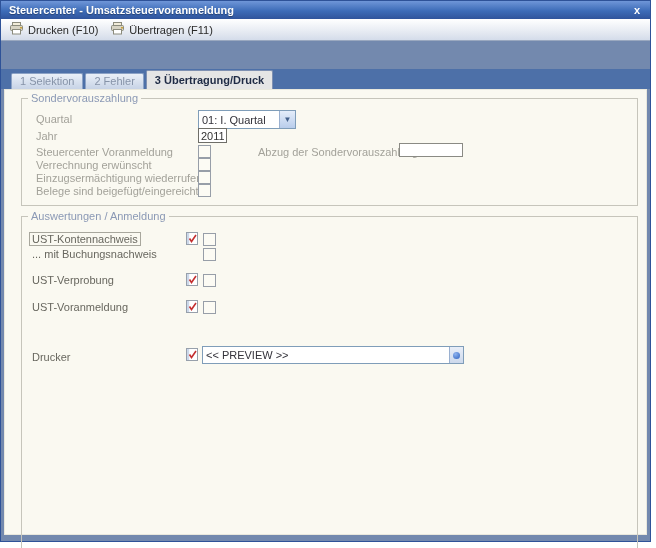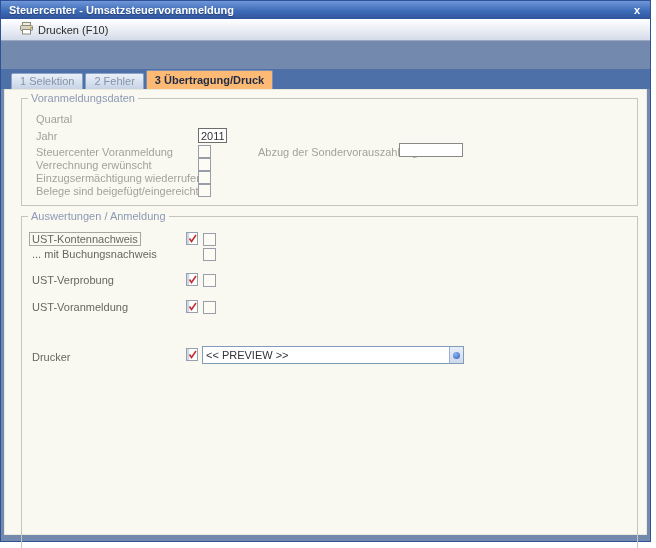--- a/index.html
+++ b/index.html
@@ -1,25 +1,25 @@
 <!DOCTYPE html>
 <html><head>
 <meta charset="utf-8">
 <style>
   html,body{margin:0;padding:0;background:#ffffff;}
   body{width:656px;height:548px;font-family:"Liberation Sans",sans-serif;font-size:11px;-webkit-font-smoothing:antialiased;}
   .window{position:absolute;left:0;top:0;width:649px;height:540px;border:1px solid #2e5298;background:#7389ae;display:flex;flex-direction:column;}
   .titlebar{height:18px;background:linear-gradient(#6f96d8,#3d6cb8 55%,#30549c);display:flex;align-items:center;padding:0 8px;color:#fff;font-weight:bold;}
   .titlebar .title{flex:1;text-shadow:0 1px 1px rgba(0,0,0,.35);}
   .titlebar .close{cursor:default;font-weight:bold;padding:0 2px;}
-  .toolbar{height:21px;background:linear-gradient(#ffffff,#e2e7f0 70%,#d4dcea);border-bottom:1px solid #9aa8bf;display:flex;align-items:center;padding:0 12px;color:#2a2a2a;}
+  .toolbar{height:21px;background:linear-gradient(#ffffff,#e2e7f0 70%,#d4dcea);border-bottom:1px solid #9aa8bf;display:flex;align-items:center;padding:0 2px;color:#2a2a2a;}
   .tbtn{display:flex;align-items:center;gap:4px;padding:1px 5px;border:1px solid transparent;border-radius:2px;}
   .tabstrip{height:20px;background:#4d70a8;display:flex;align-items:flex-end;padding-left:10px;margin-top:28px;}
   .tab{height:15px;line-height:15px;padding:0 8px;margin-right:2px;background:linear-gradient(#eaf0f8,#c7d3e6);border:1px solid #8ba2c6;border-bottom:none;border-radius:2px 2px 0 0;color:#8693a8;}
-  .tab.active{height:18px;line-height:18px;background:#fdba74;border-color:#7e90b2;color:#1f2b45;font-weight:bold;}
+  .tab.active{height:18px;line-height:18px;background:#e5e5e5;border-color:#7e90b2;color:#1f2b45;font-weight:bold;}
   .content{flex:1;margin:0 3px 6px 3px;background:#faf9f1;position:relative;border:1px solid #e9e8dd;}
   .groupbox{position:absolute;border:1px solid #c6c5bb;}
   .legend{position:absolute;top:-7px;left:6px;background:#faf9f1;padding:0 3px;color:#8b99b5;white-space:nowrap;}
   .glabel{position:absolute;color:#a3a29a;white-space:nowrap;}
   .dlabel{position:absolute;color:#68675f;white-space:nowrap;}
   .dlabel.focused{border:1px solid #a8a79d;padding:0px 2px;margin-left:-3px;margin-top:-1px;}
   .cb{position:absolute;width:11px;height:11px;border:1px solid #979ea8;background:#fcfbf4;}
   .combo{position:absolute;background:#fff;border:1px solid #7f9db9;display:flex;align-items:center;}
   .combo .cval{flex:1;padding:0 3px;color:#33323a;white-space:nowrap;overflow:hidden;}
   .combo .cbtn{width:15px;align-self:stretch;background:linear-gradient(#e4edfa,#b9cdeb);border-left:1px solid #9ab0d0;display:flex;align-items:center;justify-content:center;color:#44618c;font-size:8px;}
@@ -44,34 +44,49 @@
       <span>
         <svg width="15" height="13" viewBox="0 0 15 13">
           <rect x="3.5" y="0.5" width="8" height="4" fill="#f2ecd9" stroke="#8b8b7c"></rect>
           <rect x="1.5" y="3.5" width="12" height="5" rx="1" fill="#d8d4c4" stroke="#8b8b7c"></rect>
           <rect x="11" y="5" width="2" height="1.5" fill="#c9a23c"></rect>
           <rect x="3.5" y="7.5" width="8" height="4.5" fill="#ffffff" stroke="#8b8b7c"></rect>
         </svg>
       </span>
       <span>Drucken (F10)</span>
     </div>
+    <div class="tbtn">
+      <span>
+        <svg width="15" height="13" viewBox="0 0 15 13">
+          <rect x="3.5" y="0.5" width="8" height="4" fill="#f2ecd9" stroke="#8b8b7c"></rect>
+          <rect x="1.5" y="3.5" width="12" height="5" rx="1" fill="#d8d4c4" stroke="#8b8b7c"></rect>
+          <rect x="11" y="5" width="2" height="1.5" fill="#c9a23c"></rect>
+          <rect x="3.5" y="7.5" width="8" height="4.5" fill="#ffffff" stroke="#8b8b7c"></rect>
+        </svg>
+      </span>
+      <span>Übertragen (F11)</span>
+    </div>
   </div>
 
   <div class="tabstrip">
     <div class="tab">1 Selektion</div>
     <div class="tab">2 Fehler</div>
     <div class="tab active">3 Übertragung/Druck</div>
   </div>
 
   <div class="content">
 
     <div class="groupbox" style="left:16px;top:8px;width:615px;height:106px;">
-      <span class="legend">Voranmeldungsdaten</span>
+      <span class="legend">Sondervorauszahlung</span>
 
       <span class="glabel" style="left:14px;top:14px;">Quartal</span>
+      <div class="combo" style="left:176px;top:11px;width:96px;height:17px;">
+        <span class="cval">01: I. Quartal</span>
+        <span class="cbtn">▼</span>
+      </div>
 
       <span class="glabel" style="left:14px;top:31px;">Jahr</span>
       <input class="txt year" style="left: 176px; top: 29px; width: 23px; height: 13px;" value="2011">
 
       <span class="glabel" style="left:14px;top:47px;">Steuercenter Voranmeldung</span>
       <div class="cb" style="left:176px;top:46px;"></div>
 
       <span class="glabel" style="left:14px;top:60px;">Verrechnung erwünscht</span>
       <div class="cb" style="left:176px;top:59px;"></div>
 

